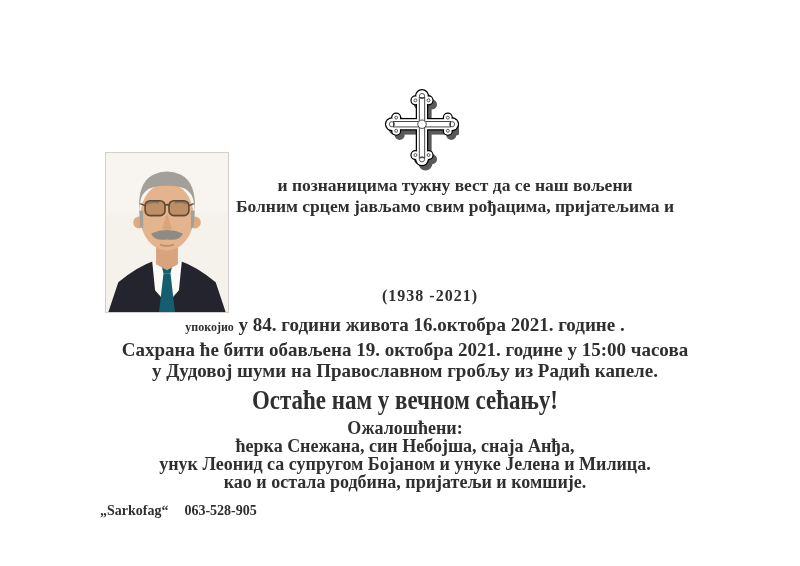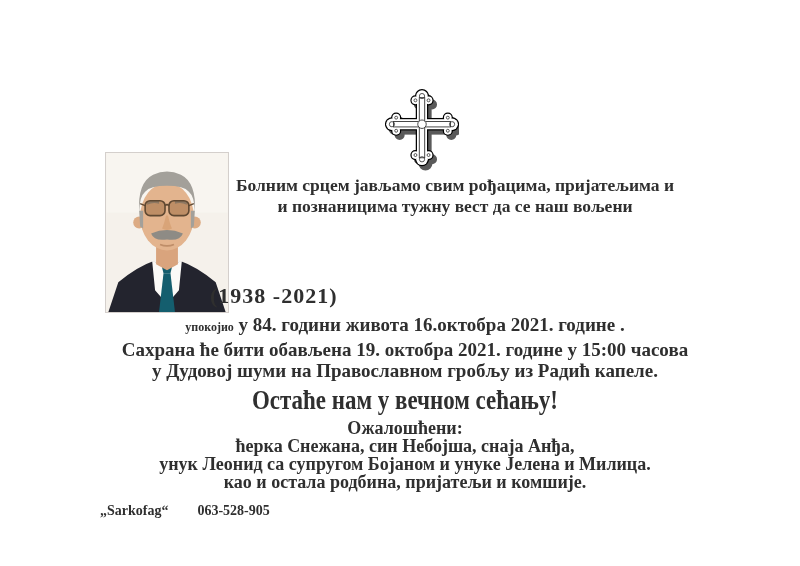--- a/index.html
+++ b/index.html
@@ -32,40 +32,40 @@
   }
   .name{
     display:inline-block;
     font-family:"Liberation Sans", sans-serif;
     font-weight:700;font-size:50px;letter-spacing:0px;color:#1d1d1d;
     transform:scaleX(0.75);transform-origin:50% 50%;white-space:nowrap;
   }
   
   .years{
     position:absolute;left:210px;top:284px;width:440px;
-    text-align:left;font-size:22px;line-height:24px;letter-spacing:1px;
+    text-align:center;font-size:16px;line-height:24px;letter-spacing:1px;
   }
   
   .lower{
     position:absolute;left:5px;top:314px;width:800px;text-align:center;
   }
   .line{font-size:19px;line-height:21.5px;}
   .small-word{font-size:12px;}
   .remember-wrap{margin-top:3px;line-height:31px;}
   .remember{
     display:inline-block;font-size:27px;white-space:nowrap;
     transform:scaleX(0.85);transform-origin:50% 50%;
   }
   .mourners-title{font-size:18px;line-height:18px;}
   .mourner-line{font-size:18px;line-height:18.4px;}
   
   .footer{
     position:absolute;left:100px;top:503px;font-size:14px;line-height:16px;
   }
-  .footer .phone{margin-left:29px;}
+  .footer .phone{margin-left:16px;}
 </style>
 </head>
 <body>
 
 <div class="page">
 
   <svg class="cross" viewBox="0 0 96 106" xmlns="http://www.w3.org/2000/svg" aria-hidden="true">
     <defs>
       <g id="crossShape">
         <rect x="41.5" y="8" width="13" height="84"></rect>
@@ -146,22 +146,22 @@
 
       <path d="M60,63 Q58,72 56,76 Q61,79 66,76 Q64,72 62,63" fill="#d9a478"></path>
 
       <path d="M45,81 Q61,74 77,81 Q74,89 61,87 Q48,89 45,81 Z" fill="#8e8b85"></path>
 
       <path d="M54,92 Q61,95 68,92" fill="none" stroke="#bf8e69" stroke-width="1.6"></path>
     </svg>
   </div>
 
   <div class="intro">
+    <div>и познаницима тужну вест да се наш вољени</div>
     <div>Болним срцем јављамо свим рођацима, пријатељима и</div>
-    <div>и познаницима тужну вест да се наш вољени</div>
   </div>
 
 
   <div class="years">(1938 -2021)</div>
 
   <div class="lower">
     <div class="line"><span class="small-word">упокојио</span><span> у 84. години живота 16.октобра 2021. године .</span></div>
     <div class="line">Сахрана ће бити обављена 19. октобра 2021. године у  15:00 часова</div>
     <div class="line">у Дудовој шуми на Православном гробљу из Радић капеле.</div>
     <div class="remember-wrap">

